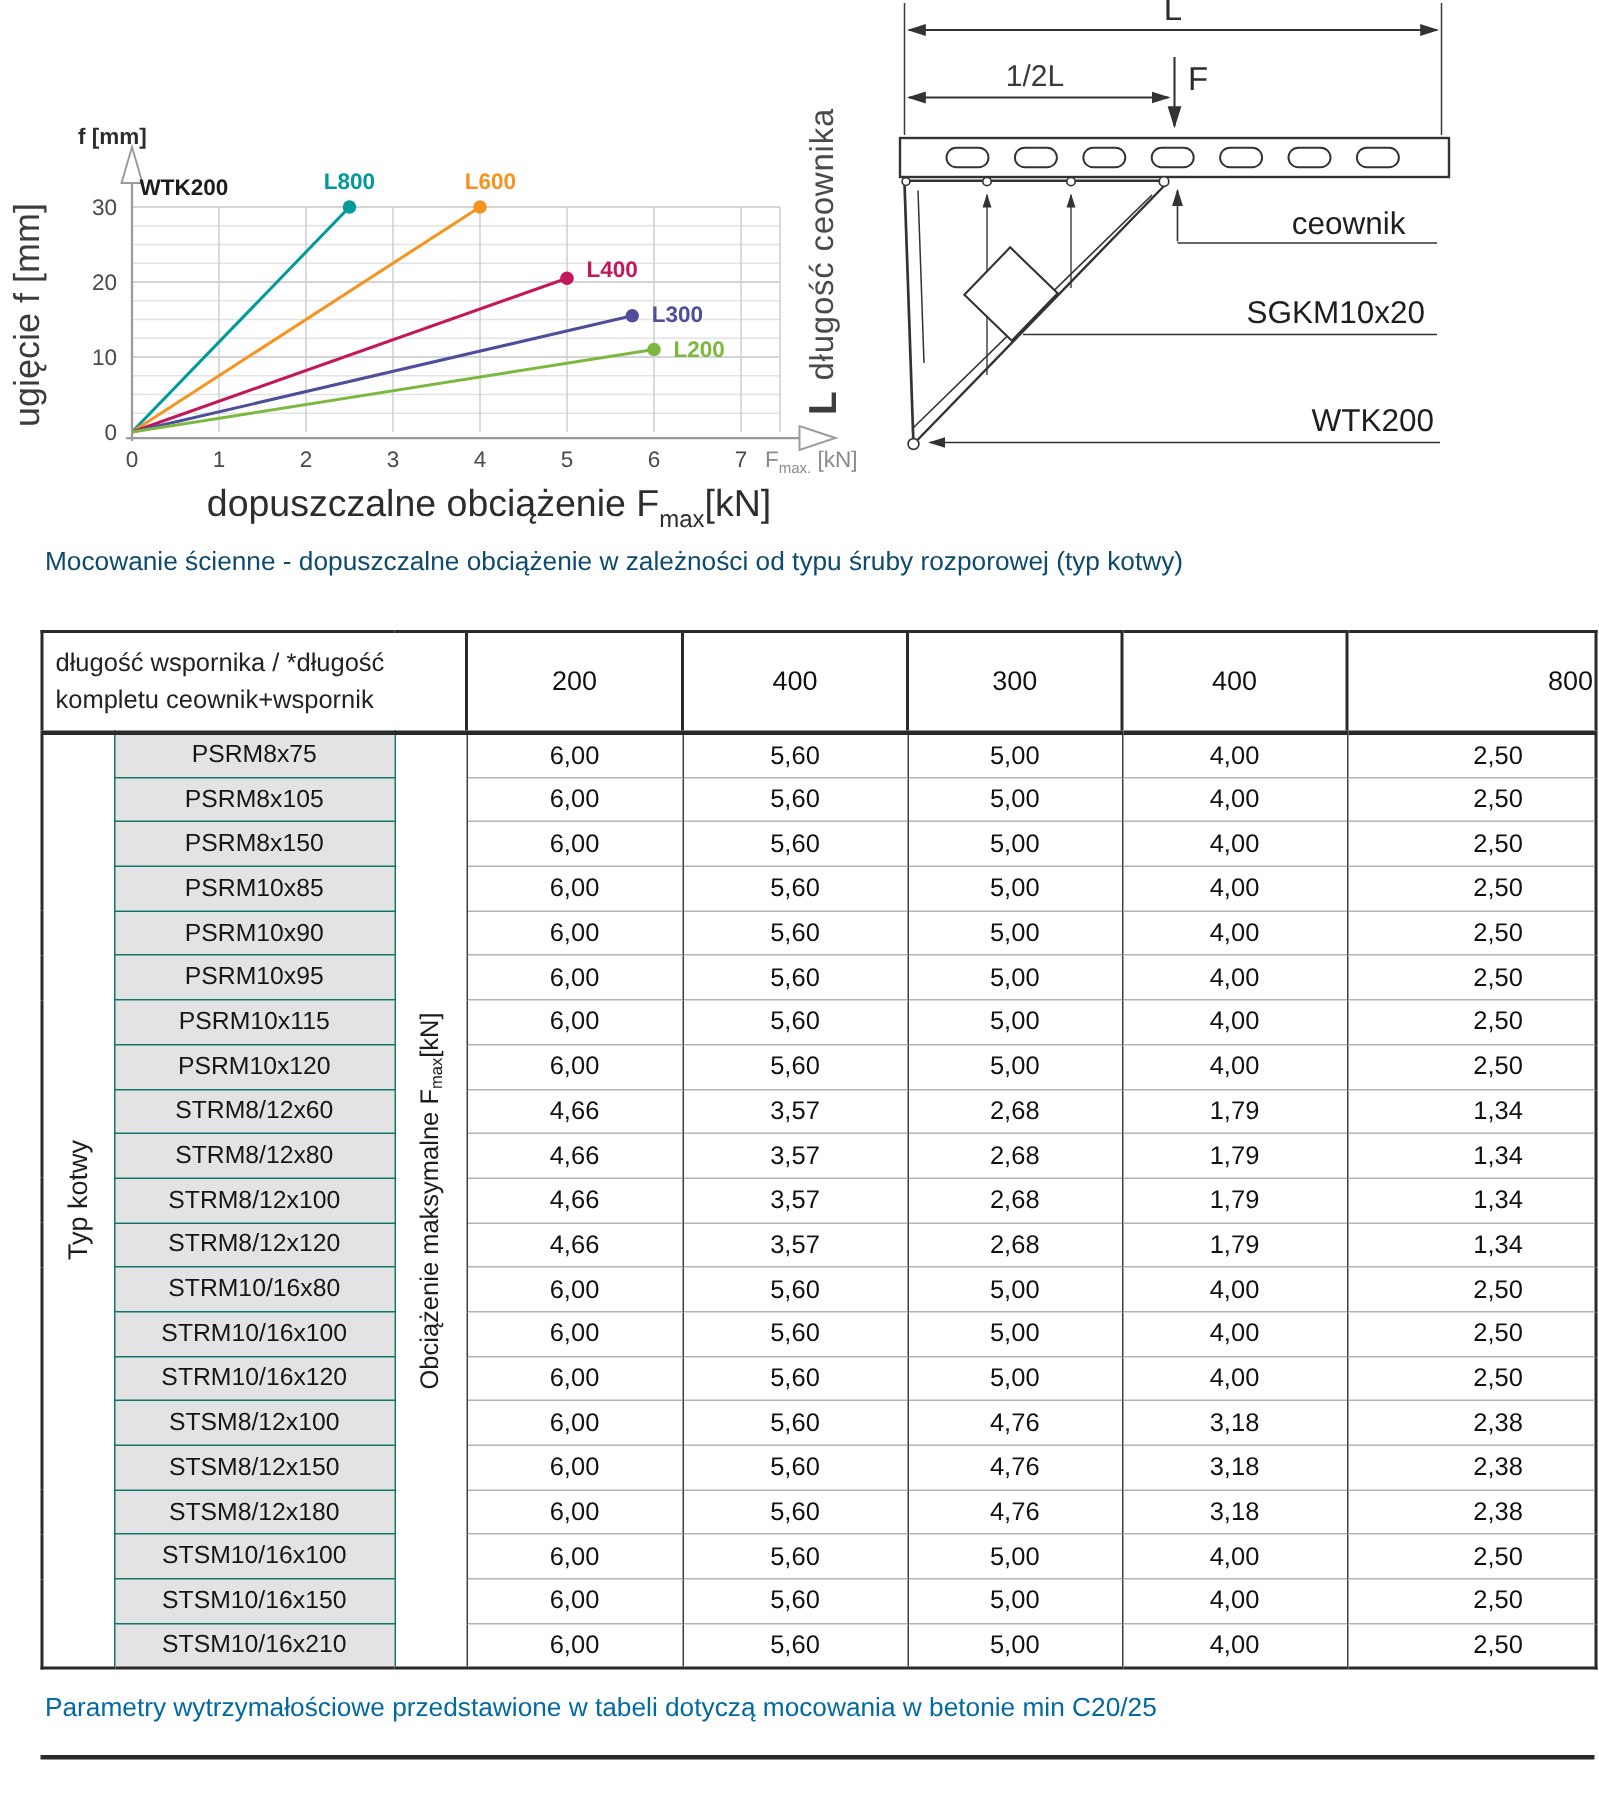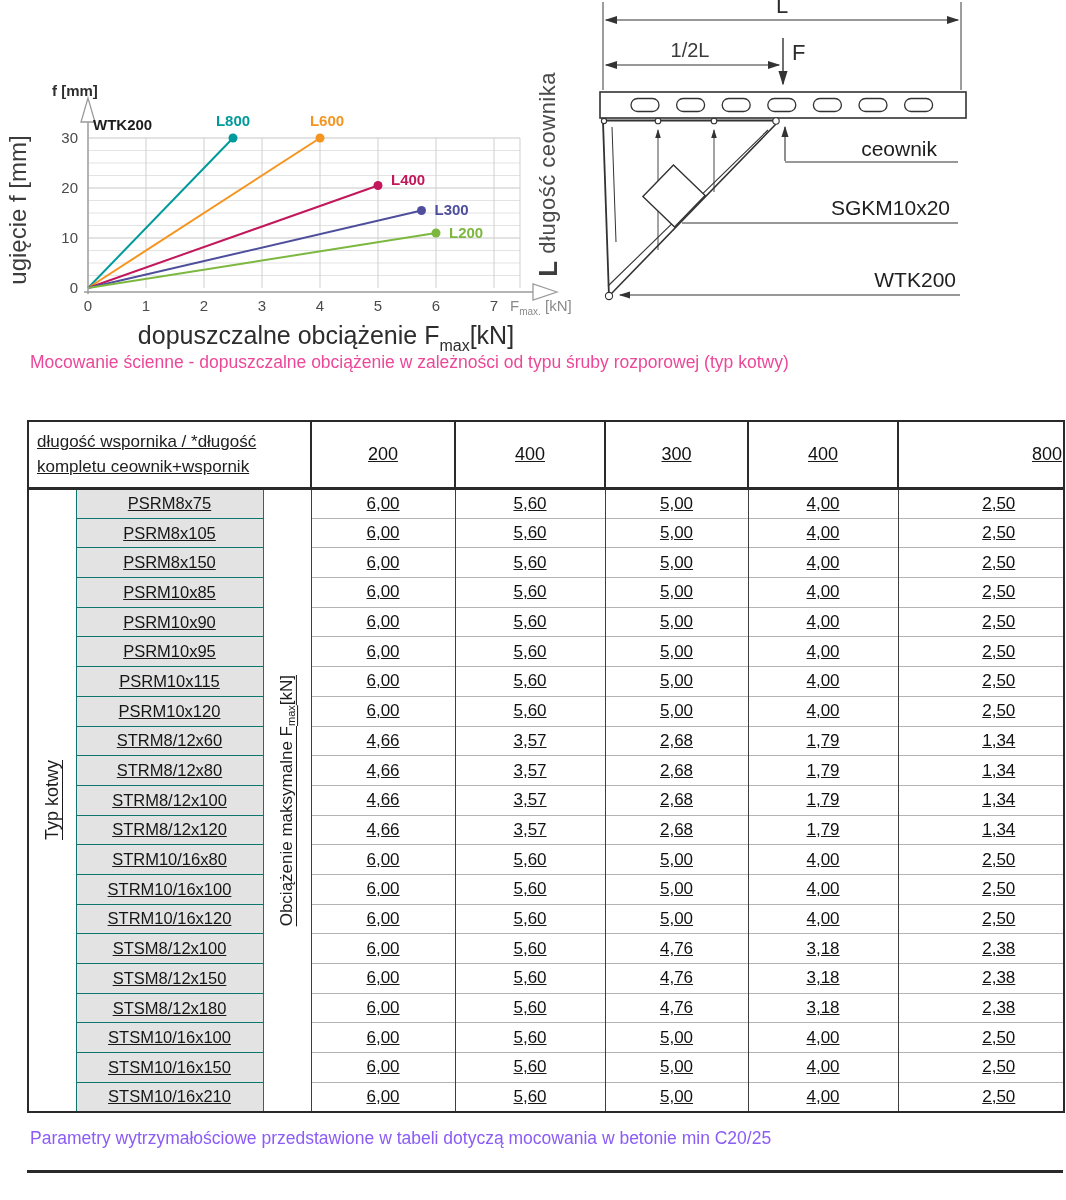--- a/index.html
+++ b/index.html
@@ -22,24 +22,24 @@
   #right-vlabel .vtext{
     writing-mode:vertical-rl;transform:rotate(180deg);
     font-size:22px;color:#4a4a4a;letter-spacing:.5px;white-space:nowrap;
   }
   #right-vlabel .biglead{font-size:26px;font-weight:bold;color:#3d3d3d;}
 
   
   #diagram-wrap{left:590px;top:0;width:476px;height:322px;}
 
   
-  #table-title{left:30px;top:352px;width:1010px;font-size:17.5px;color:#ec4899;}
+  #table-title{left:30px;top:364px;width:1010px;font-size:17.5px;color:#0c4a6e;}
   #main-table{
     position:absolute;left:27px;top:420px;width:1036px;
-    border-collapse:collapse;table-layout:fixed;text-decoration:underline;
+    border-collapse:collapse;table-layout:fixed;
   }
   #main-table thead th{
     border-top:2px solid #2a2a2a;border-bottom:3px solid #2a2a2a;
     height:61px;font-weight:normal;background:#fff;
   }
   th.hleft{
     text-align:left;padding:2px 10px 2px 8px;font-size:17px;line-height:1.45;
     border-left:2px solid #2a2a2a;color:#222;
   }
   th.hnum{font-size:18px;border-left:2px solid #2a2a2a;color:#111;margin-top:16px;}
@@ -62,21 +62,21 @@
     text-align:center;font-size:16.5px;color:#161616;
   }
   td.val{
     text-align:center;font-size:17px;color:#111;
     border-left:1.6px solid #3f3f3f;border-top:1px solid #b4b4b4;
   }
   td.val.last{border-right:2px solid #2a2a2a;padding-left:37px;}
   tr.lastrow td{border-bottom:2.5px solid #2a2a2a;}
 
   
-  #footer-note{left:30px;top:1128px;width:1010px;font-size:17.5px;color:#8b5cf6;}
+  #footer-note{left:30px;top:1128px;width:1010px;font-size:17.5px;color:#0369a1;}
   #bottom-rule{left:27px;top:1170px;width:1036px;height:3px;background:#2a2a2a;}
 </style>
 </head>
 <body>
 
 <div class="abs" id="chart-wrap">
   <svg id="chart-svg" width="596" height="300" viewBox="0 0 596 300">
     <g id="chart-grid">
         <line x1="88" y1="205.5" x2="520" y2="205.5" stroke="#e3e3e3" stroke-width="1"></line>
         <line x1="88" y1="193" x2="520" y2="193" stroke="#e3e3e3" stroke-width="1"></line>

